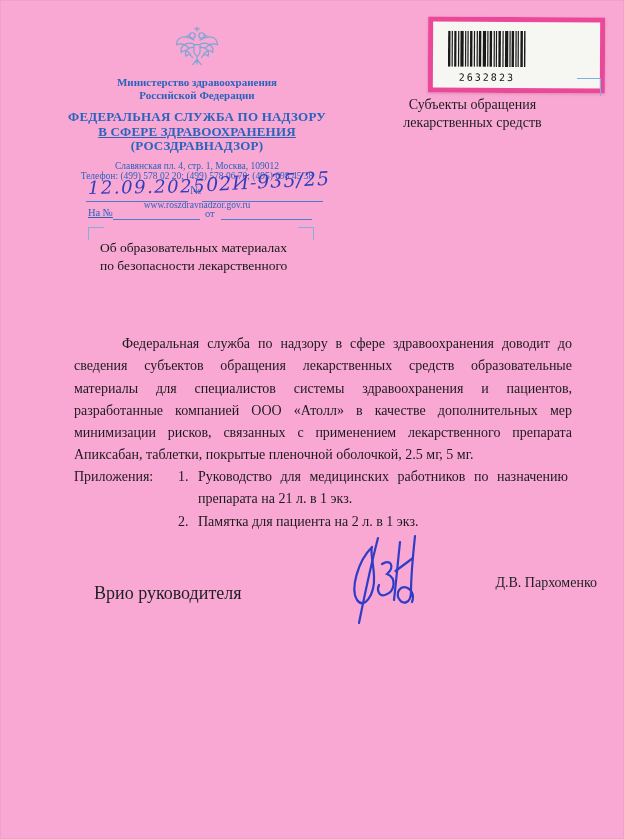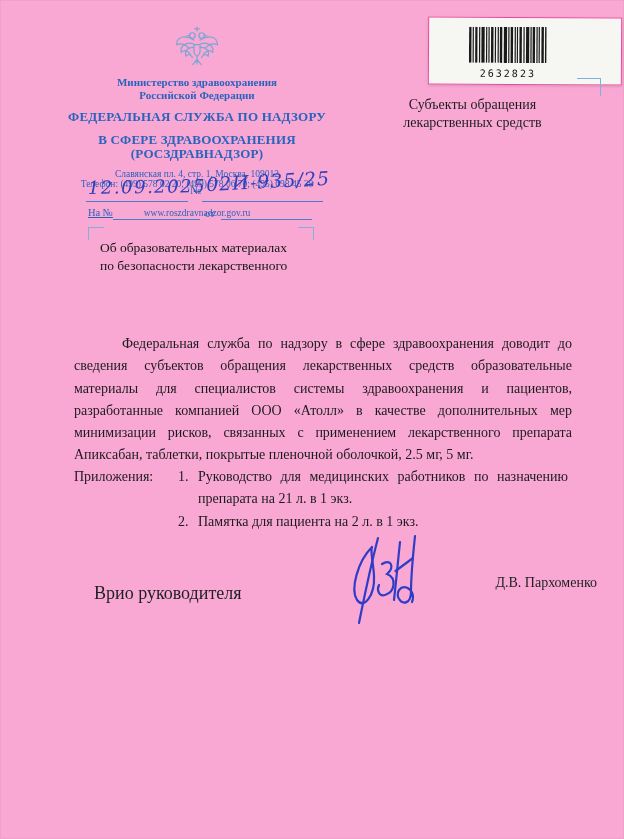--- a/index.html
+++ b/index.html
@@ -10,21 +10,21 @@
   }
   
   .letterhead{position:absolute;left:36px;top:22px;width:322px;text-align:center;color:var(--header_blue,#2a63bc);}
   .emblem{width:46px;height:50px;margin:0 auto 4px auto;display:block;}
   .ministry{font-weight:bold;font-size:11px;line-height:12.5px;}
   .agency{font-weight:bold;font-size:13px;line-height:14.5px;margin-top:9px;letter-spacing:.2px;}
   .contact{font-size:9.5px;line-height:10.5px;margin-top:7px;}
   
   .sticker{
     position:absolute;left:428px;top:17px;width:167px;height:66px;background:#f6f6f3;
-    border:1px solid #ec4899;box-shadow:0 1px 3px rgba(0,0,0,0.15);transform:rotate(.3deg);padding-left:25px;
+    border:5px solid #ec4899;box-shadow:0 1px 3px rgba(0,0,0,0.15);transform:rotate(.3deg);
   }
   .barcode-wrap{margin:9px 0 0 14px;width:80px;text-align:center;}
   .barcode-num{font-family:"DejaVu Sans Mono",monospace;font-size:10px;letter-spacing:2px;color:#111;margin-top:1px;}
   
   .bracket-tr{position:absolute;left:577px;top:78px;width:23px;height:17px;
     border-top:1.2px solid var(--bracket_blue,#7fb0de);border-right:1.2px solid var(--bracket_blue,#7fb0de);}
   .addressee{position:absolute;left:380px;top:96px;width:185px;text-align:center;font-size:14px;line-height:17.5px;color:#1d1d1f;}
   
   .hand{font-family:"DejaVu Serif",serif;font-style:italic;color:var(--handwriting_blue,#2f3fbb);}
   .hw-date{position:absolute;left:88px;top:176px;font-size:18px;letter-spacing:1.5px;transform:rotate(-1deg);}
@@ -76,21 +76,21 @@
       <path d="M25.5 28.5 C18 28 13.5 33 15.5 40 C18.5 36.5 22 38 24 41.5"></path>
       <path d="M34 19 C46 11 57 15 56.5 25 C51 22.5 45 25 40.5 29.5"></path>
       <path d="M35 23.5 C45 21 52.5 27 50.5 35 C46.5 31 42 33 38.5 37.5"></path>
       <path d="M34.5 28.5 C42 28 46.5 33 44.5 40 C41.5 36.5 38 38 36 41.5"></path>
       <path d="M26 25 h8 v9 c0 3.5 -4 6.5 -4 6.5 c0 0 -4 -3 -4 -6.5 z"></path>
       <path d="M30 42 v8 M30 44 l-5.5 7 M30 44 l5.5 7"></path>
     </svg>
     <div class="ministry">Министерство здравоохранения</div>
     <div class="ministry">Российской Федерации</div>
     <div class="agency">ФЕДЕРАЛЬНАЯ СЛУЖБА ПО НАДЗОРУ</div>
-    <div class="agency" style="margin-top:8px;">В СФЕРЕ ЗДРАВООХРАНЕНИЯ</div>
+    <div class="agency" style="margin-top:0;text-decoration:underline;">В СФЕРЕ ЗДРАВООХРАНЕНИЯ</div>
     <div class="agency" style="margin-top:0;">(РОСЗДРАВНАДЗОР)</div>
     <div class="contact">Славянская пл. 4, стр. 1, Москва, 109012</div>
     <div class="contact" style="margin-top:0;">Телефон: (499) 578 02 20; (499) 578 06 70; (495) 698 45 38</div>
     <div class="contact" style="margin-top:18px;">www.roszdravnadzor.gov.ru</div>
   </div>
 
   <div class="sticker">
     <div class="barcode-wrap">
       <svg width="78" height="36" viewBox="0 0 78 36">
         <g fill="#1a1a1a">

